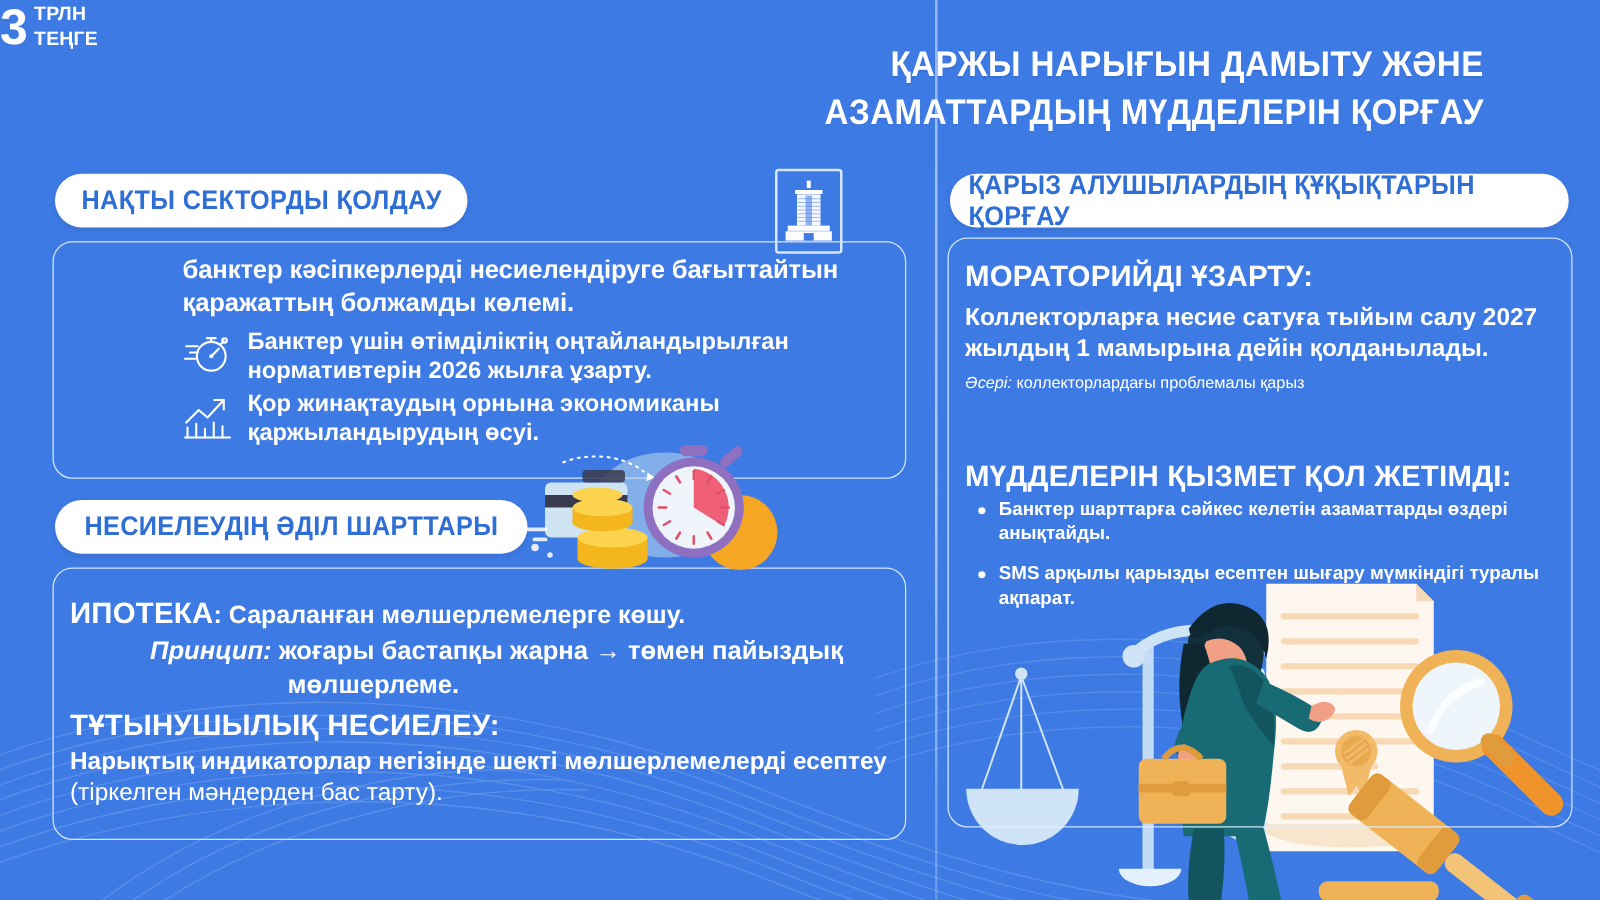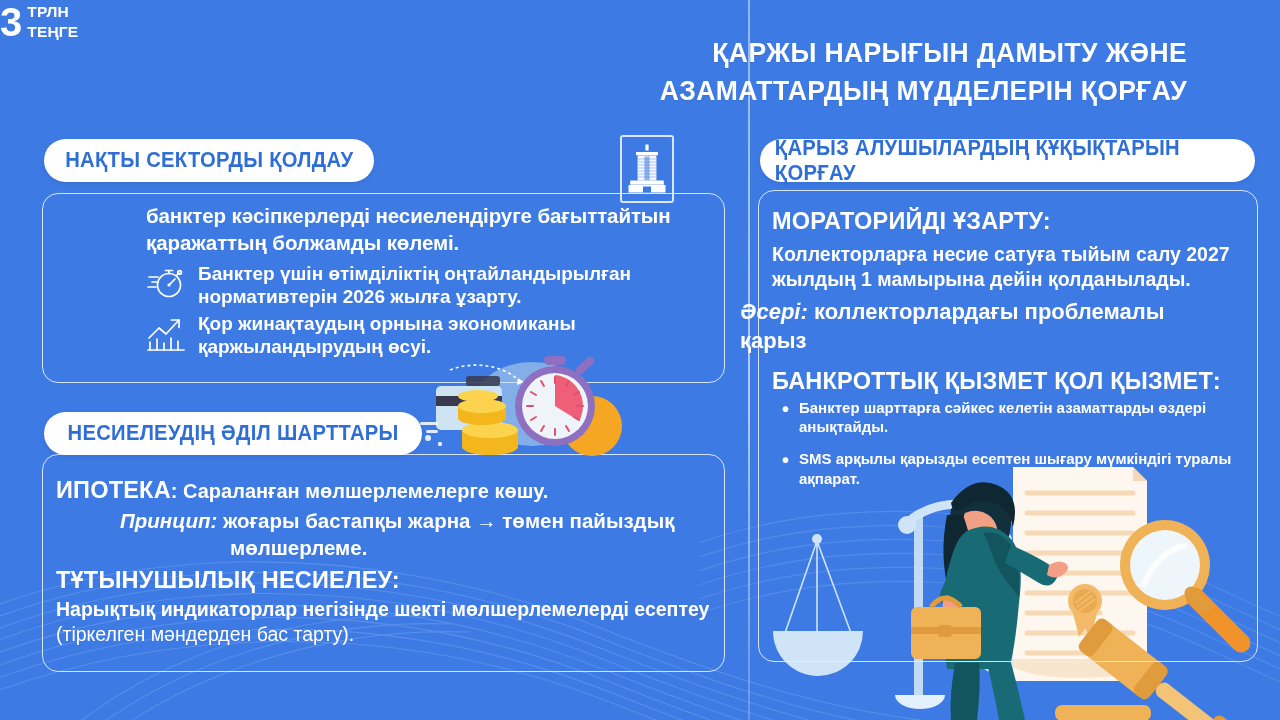--- a/index.html
+++ b/index.html
@@ -55,21 +55,21 @@
     font-family:"Liberation Sans Narrow","Liberation Sans",sans-serif;
     font-weight:bold;
     display:flex; align-items:center; justify-content:center;
     letter-spacing:.3px;
     box-shadow:0 2px 5px rgba(0,0,0,.08);
     z-index:6;
   }
   .pill span { transform:scaleX(.94); display:inline-block; }
 
   #pill-real-sector { left:44px; top:139px; width:330px; height:43px; font-size:21.5px; }
-  #pill-fair-lending { left:44px; top:400px; width:378px; height:43px; font-size:21.5px;margin-top:12px; }
+  #pill-fair-lending { left:44px; top:400px; width:378px; height:43px; font-size:21.5px; }
   #pill-borrower-rights { left:760px; top:139px; width:495px; height:43px; font-size:21.5px; }
 
   
   .card {
     position:absolute;
     border:1.6px solid rgba(226,238,255,.92);
     border-radius:16px;
     z-index:4;
   }
   #card-real-sector  { left:42px;  top:193px; width:683px; height:190px; }
@@ -123,21 +123,21 @@
   }
   #principle-line .it { font-style:italic; font-weight:bold;margin-top:26px; }
   #principle-line .ind { display:block; padding-left:110px; }
   #consumer-heading { left:56px; top:567px; }
   #consumer-text { left:56px; top:597px; width:665px; font-weight:bold; font-size:19.5px; line-height:1.3; }
   #consumer-text .light { font-weight:normal; }
 
   
   #moratorium-heading { left:772px; top:208px; }
   #moratorium-text { left:772px; top:242px; width:470px; font-weight:bold; font-size:19.5px; line-height:1.3; }
-  #moratorium-effect { left:740px; top:298px; width:470px; font-weight:bold; font-size:22px; line-height:1.3; }
+  #moratorium-effect { left:772px; top:298px; width:470px; font-weight:normal; font-size:13px; line-height:1.3; }
   #moratorium-effect .it { font-style:italic; }
   #moratorium-effect .ind { display:block; padding-left:60px; }
   #bankruptcy-heading { left:772px; top:368px; }
   #bankruptcy-list { left:782px; top:398px; width:460px; list-style:none; }
   #bankruptcy-list li {
     font-weight:bold; font-size:15px; line-height:1.28;
     padding-left:17px; position:relative; margin-bottom:13px;
   }
   #bankruptcy-list li::before {
     content:"•"; position:absolute; left:0; top:-1px; font-size:20px;
@@ -333,21 +333,21 @@
   <div class="card" id="card-borrower"></div>
 
   <div class="txt heading-cond" id="moratorium-heading">МОРАТОРИЙДІ ҰЗАРТУ:</div>
 
   <div class="txt" id="moratorium-text">Коллекторларға несие сатуға тыйым салу 2027 жылдың 1 мамырына дейін қолданылады.</div>
 
   <div class="txt" id="moratorium-effect">
     <span class="it">Әсері:</span><span> коллекторлардағы проблемалы қарыз</span>
   </div>
 
-  <div class="txt heading-cond" id="bankruptcy-heading">БАНКРОТТЫҚ ҚЫЗМЕТ ҚОЛ ҚЫЗМЕТ:</div>
+  <div class="txt heading-cond" id="bankruptcy-heading">МҮДДЕЛЕРІН ҚЫЗМЕТ ҚОЛ ЖЕТІМДІ:</div>
 
   <ul class="txt" id="bankruptcy-list">
     <li>Банктер шарттарға сәйкес келетін азаматтарды өздері анықтайды.</li>
     <li>SMS арқылы қарызды есептен шығару мүмкіндігі туралы ақпарат.</li>
   </ul>
 
   <div class="illus" id="illus-legal">
     <svg width="530" height="265" viewBox="0 0 530 265">
 
       <g>

